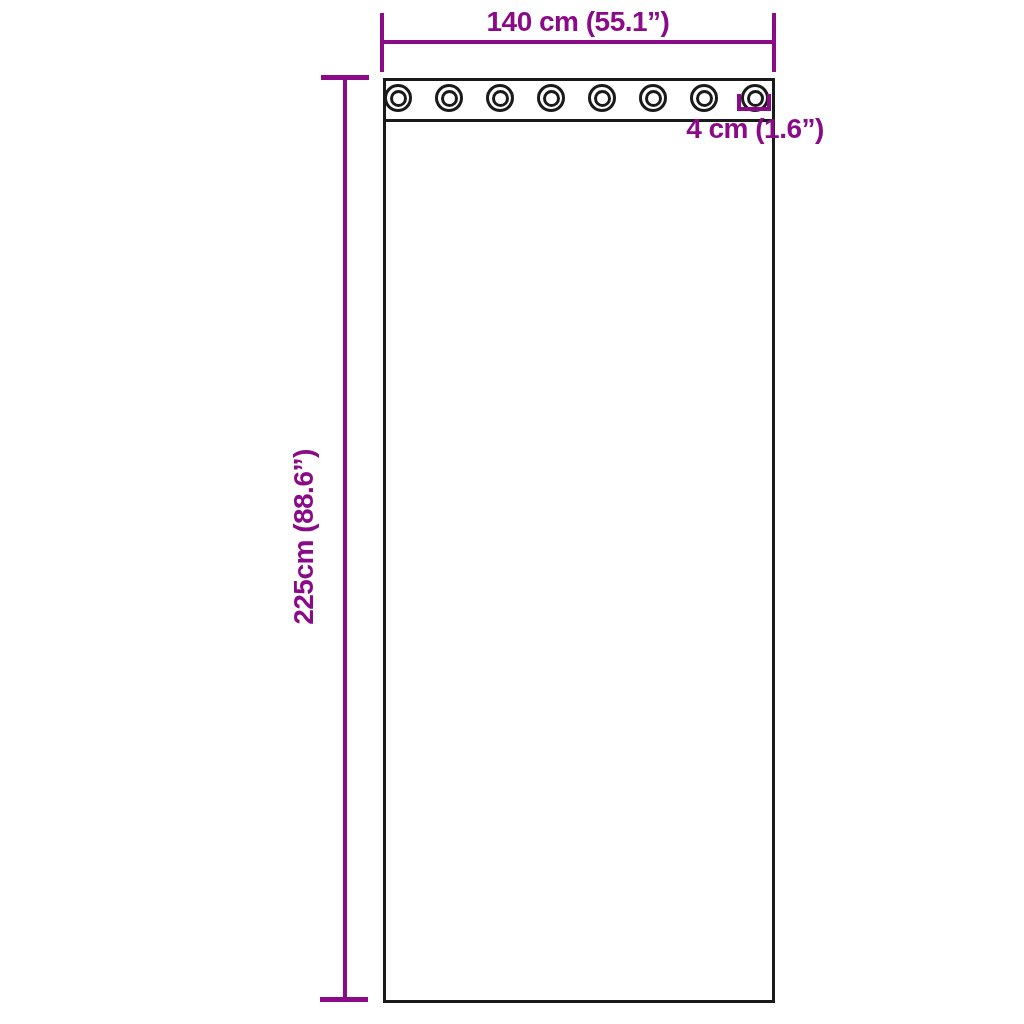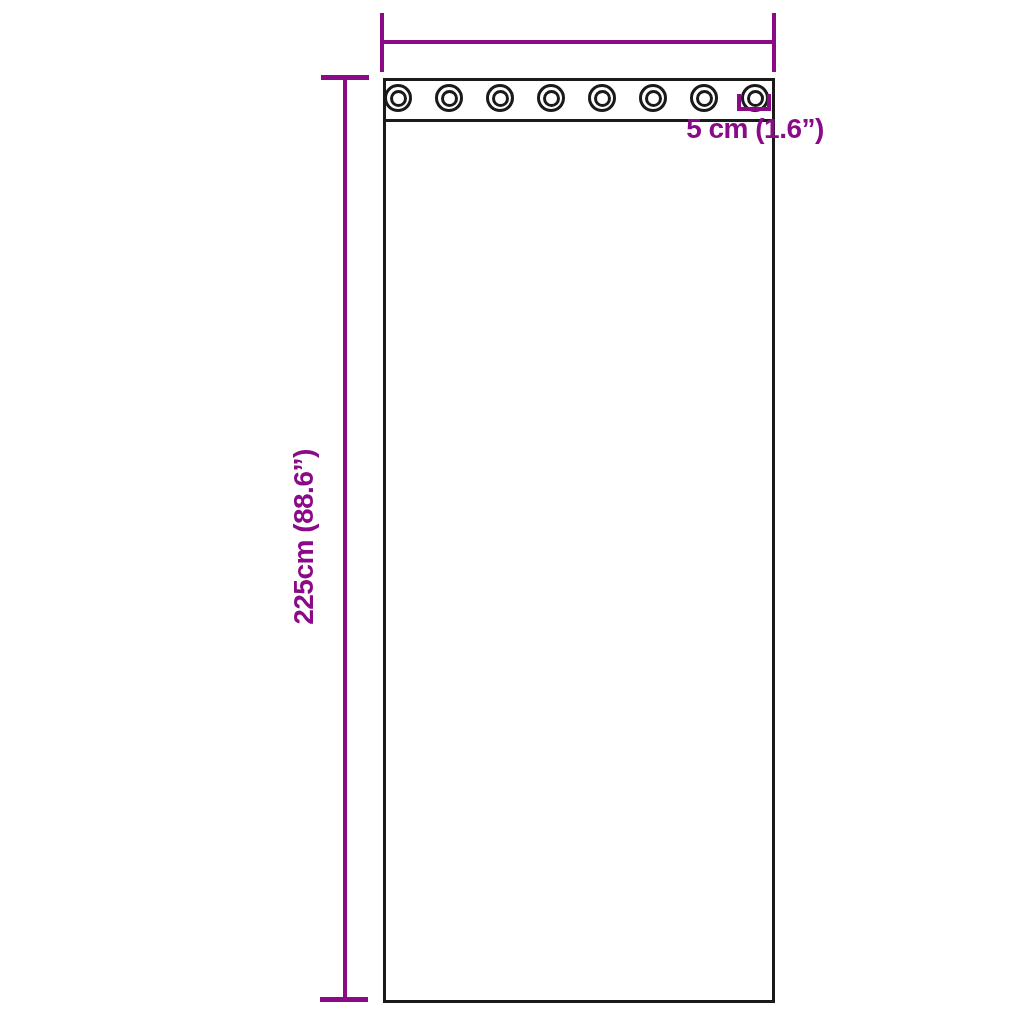--- a/index.html
+++ b/index.html
@@ -96,20 +96,21 @@
   }
 </style>
 </head>
 <body style="background: rgb(255, 255, 255);">
 
 <div id="canvas" style="--accent: #8a0a88; --ink: #1a1a1a;">
 
   <div class="abs pline width-line"></div>
   <div class="abs pline width-tick-left"></div>
   <div class="abs pline width-tick-right"></div>
+  <div class="abs dim-label width-label">140 cm (55.1”)</div>
 
   <div class="abs pline height-line"></div>
   <div class="abs pline height-cap-top"></div>
   <div class="abs pline height-cap-bot"></div>
   <div class="abs dim-label height-label">225cm (88.6”)</div>
 
   <div class="abs curtain">
     <div class="band"></div>
   </div>
 
@@ -134,15 +135,15 @@
       </div>
       <div class="grommet" style="left: 307px;">
         <div class="grommet-inner"></div>
       </div>
       <div class="grommet" style="left: 358px;">
         <div class="grommet-inner"></div>
       </div>
     </div>
 
   <div class="abs grommet-bracket"></div>
-  <div class="abs dim-label grommet-label">5 cm (1.6”)</div>
+  <div class="abs dim-label grommet-label">4 cm (1.6”)</div>
 
 </div>
 
 </body></html>

